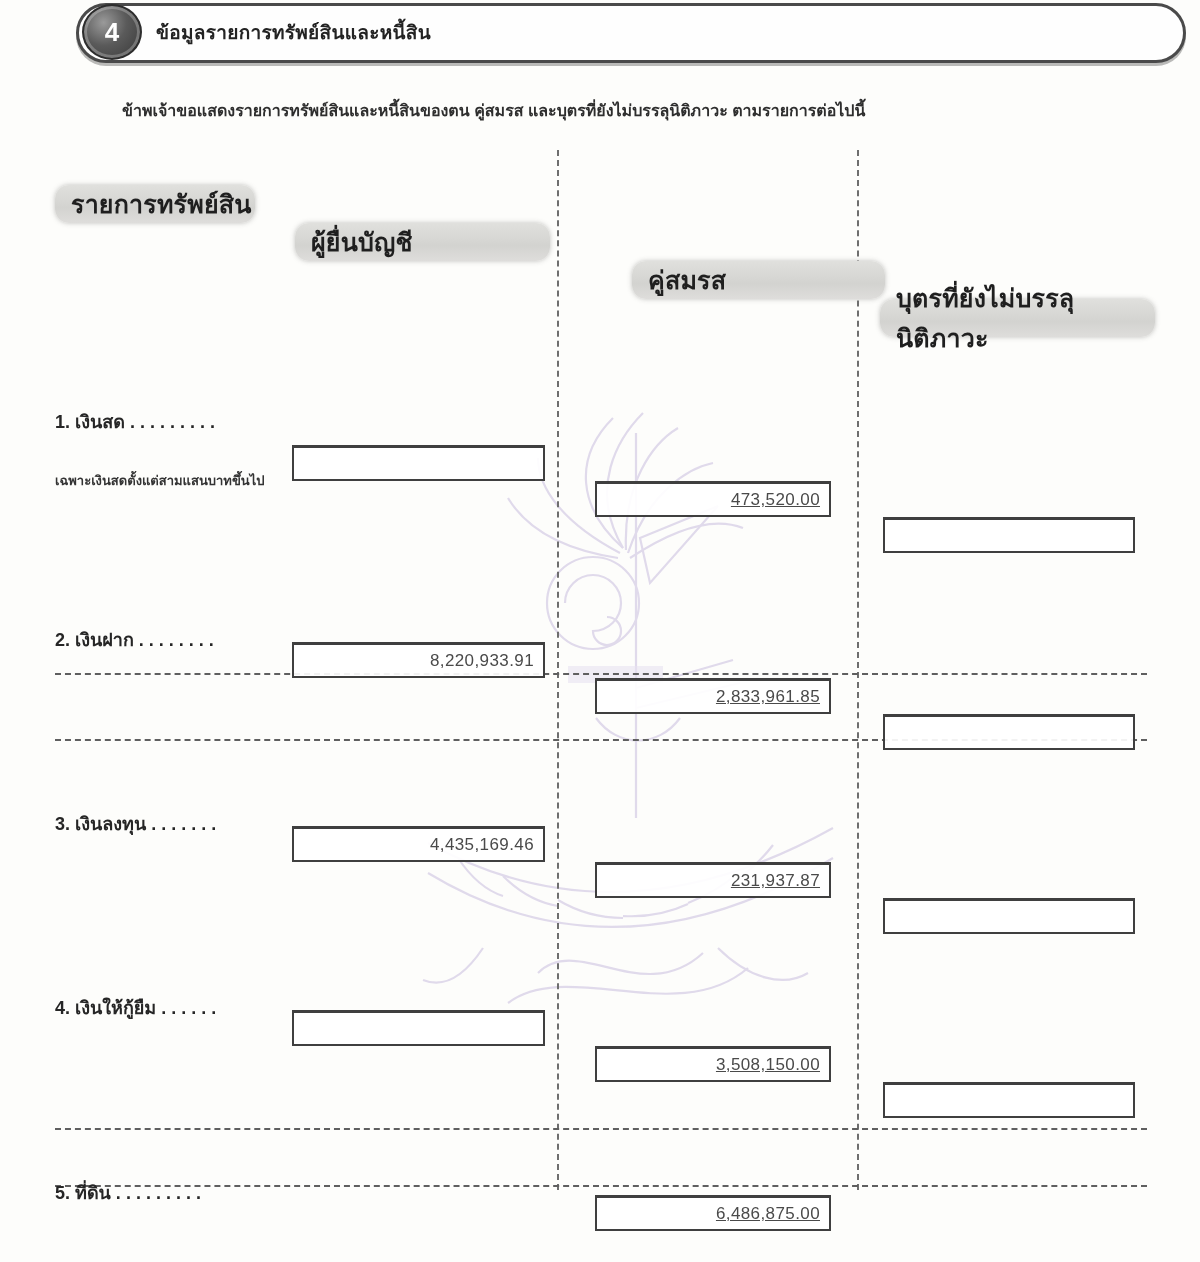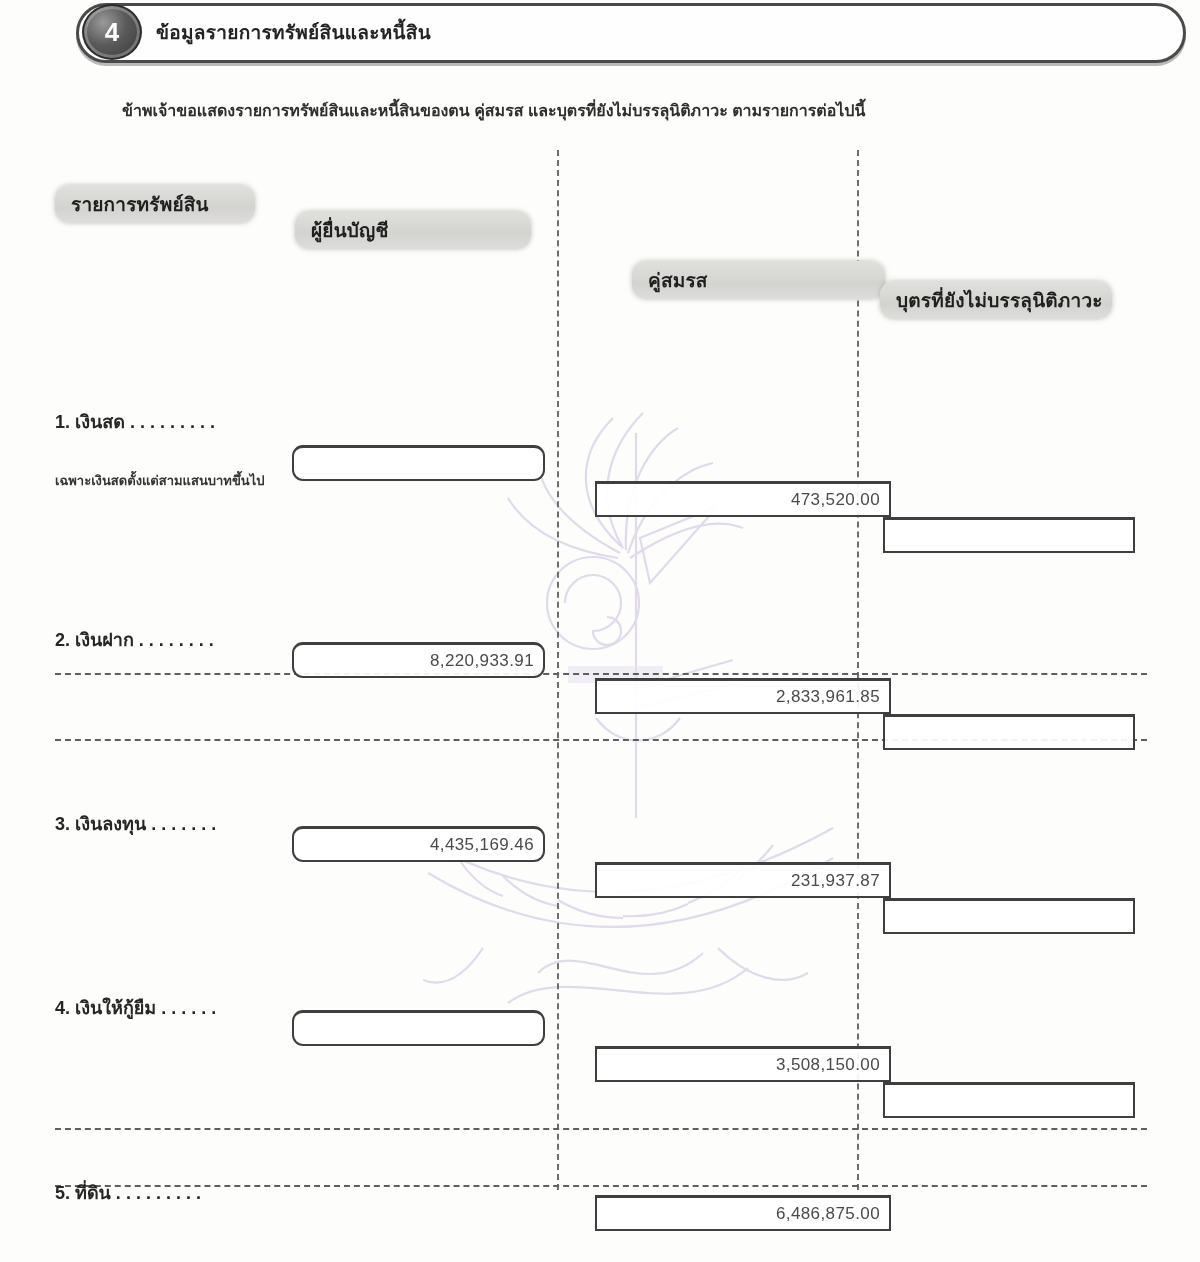--- a/index.html
+++ b/index.html
@@ -31,34 +31,34 @@
   }
   
   .vdiv{position:absolute;top:150px;height:1040px;width:0;border-left:2px dashed #6e6e6e;}
   .hdash{position:absolute;left:55px;width:1092px;height:0;border-top:2px dashed #5f5f5f;}
   
   .chip{
     position:absolute;height:38px;border-radius:14px;
     background:linear-gradient(180deg,#e0e0dd 0%,#d3d3d0 60%,#dedddb 100%);
     box-shadow:0 0 5px rgba(120,120,120,.45);
     display:flex;align-items:center;padding-left:16px;box-sizing:border-box;
-    font-size:19px;font-weight:bold;color:#1f1f1f;letter-spacing:.2px;
+    font-size:25px;font-weight:bold;color:#1f1f1f;letter-spacing:.2px;
   }
   
   .rowlabel{position:absolute;left:55px;font-size:18px;font-weight:600;color:#262626;white-space:nowrap;}
   .note{position:absolute;left:55px;font-size:13px;font-weight:600;color:#333;}
   
   .box{
     position:absolute;height:36px;box-sizing:border-box;background:rgba(255,255,255,.92);
     border:2px solid #3f3f3f;border-top-width:3px;
     line-height:32px;text-align:right;padding-right:9px;
     font-size:17px;color:#4a4a4a;letter-spacing:.4px;
   }
-  .c1{left:292px;width:253px;border-radius:11px;}
-  .c2{left:595px;width:296px;}
+  .c1{left:292px;width:253px;}
+  .c2{left:595px;width:236px;text-decoration:underline;}
   .c3{left:883px;width:252px;}
   
   .watermark{position:absolute;left:388px;top:388px;z-index:0;opacity:.45;pointer-events:none;}
   .fg{position:relative;z-index:1;}
 </style>
 </head>
 <body>
 
 <div class="page">
 
@@ -93,23 +93,23 @@
     <span>4</span>
   </div>
   <div class="section-title">ข้อมูลรายการทรัพย์สินและหนี้สิน</div>
 
   <div class="intro fg">ข้าพเจ้าขอแสดงรายการทรัพย์สินและหนี้สินของตน  คู่สมรส  และบุตรที่ยังไม่บรรลุนิติภาวะ  ตามรายการต่อไปนี้</div>
 
   <div class="vdiv" style="left:557px"></div>
   <div class="vdiv" style="left:857px"></div>
 
   <div class="chip fg" style="left:55px;top:160px;width:200px">รายการทรัพย์สิน</div>
-  <div class="chip fg" style="left:295px;top:148px;width:236px">ผู้ยื่นบัญชี</div>
+  <div class="chip fg" style="left:295px;top:160px;width:255px">ผู้ยื่นบัญชี</div>
   <div class="chip fg" style="left:632px;top:160px;width:253px">คู่สมรส</div>
-  <div class="chip fg" style="left:880px;top:142px;width:232px">บุตรที่ยังไม่บรรลุนิติภาวะ</div>
+  <div class="chip fg" style="left:880px;top:160px;width:275px">บุตรที่ยังไม่บรรลุนิติภาวะ</div>
 
   <div class="rowlabel fg" style="top:230px">1. เงินสด  . . . . . . . . .</div>
   <div class="note fg" style="top:264px">เฉพาะเงินสดตั้งแต่สามแสนบาทขึ้นไป</div>
   <div class="box c1 fg" style="top:218px"></div>
   <div class="box c2 fg" style="top:218px">473,520.00</div>
   <div class="box c3 fg" style="top:218px"></div>
 
   <div class="rowlabel fg" style="top:290px">2. เงินฝาก  . . . . . . . .</div>
   <div class="box c1 fg" style="top:278px">8,220,933.91</div>
   <div class="box c2 fg" style="top:278px">2,833,961.85</div>

